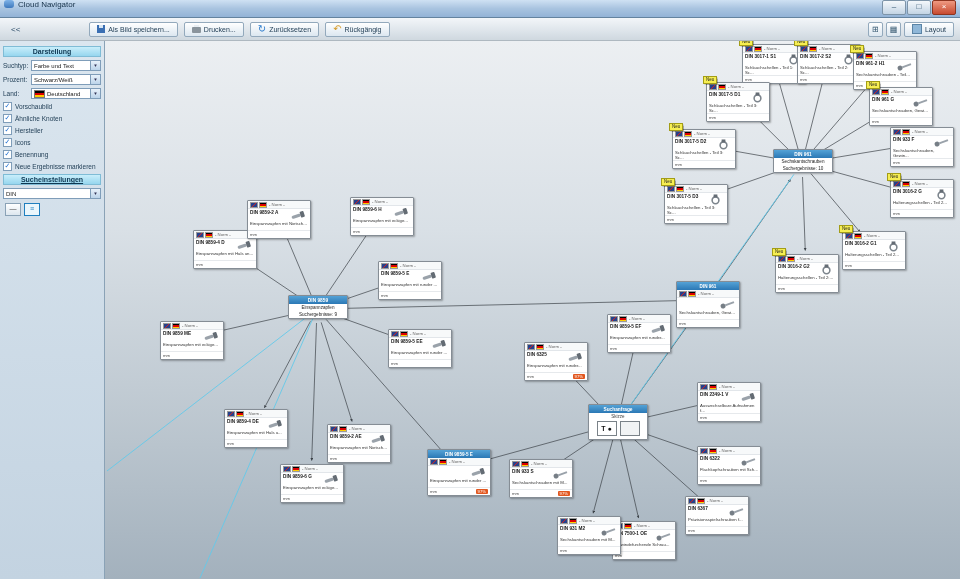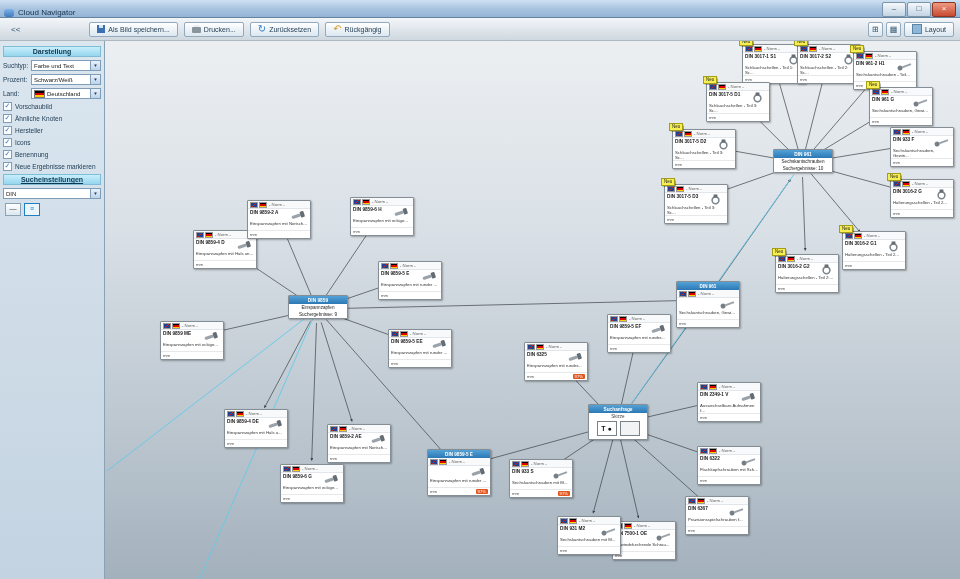--- a/index.html
+++ b/index.html
@@ -2,21 +2,21 @@
 <html><head>
 <meta charset="utf-8">
 <style>
   html,body{margin:0;padding:0;}
   body{width:960px;height:579px;position:relative;overflow:hidden;
        font-family:"Liberation Sans", sans-serif; background:#9aa8b4; user-select:none;}
 
   
   .titlebar{position:absolute;left:0;top:0;width:960px;height:18px;
     background:linear-gradient(#cfe1f3,#a9c4e0 50%,#93b3d6);border-bottom:1px solid #64839f;
-    display:flex;align-items:flex-end;padding:0 4px;box-sizing:border-box;}
+    display:flex;align-items:flex-start;padding:0 4px;box-sizing:border-box;}
   .win-icon{width:10px;height:8px;background:linear-gradient(#7fb3e8,#3e79bd);border-radius:3px;margin-right:4px;}
   .win-title{font-size:8px;color:#16324a;}
   .win-btns{margin-left:auto;display:flex;gap:1px;}
   .wbtn{width:22px;height:13px;font-size:8px;line-height:12px;text-align:center;color:#274b66;
     background:linear-gradient(#f4f8fb,#c3d4e4);border:1px solid #7d94a8;border-radius:2px;}
   .wbtn.close{background:linear-gradient(#ef9a82,#c74a30);color:#fff;border-color:#8d3520;}
 
   
   .toolbar{position:absolute;left:0;top:18px;width:960px;height:23px;box-sizing:border-box;
     background:linear-gradient(#f3f6f9,#dde4ea 60%,#cfd8df);border-bottom:1px solid #aeb8c0;

